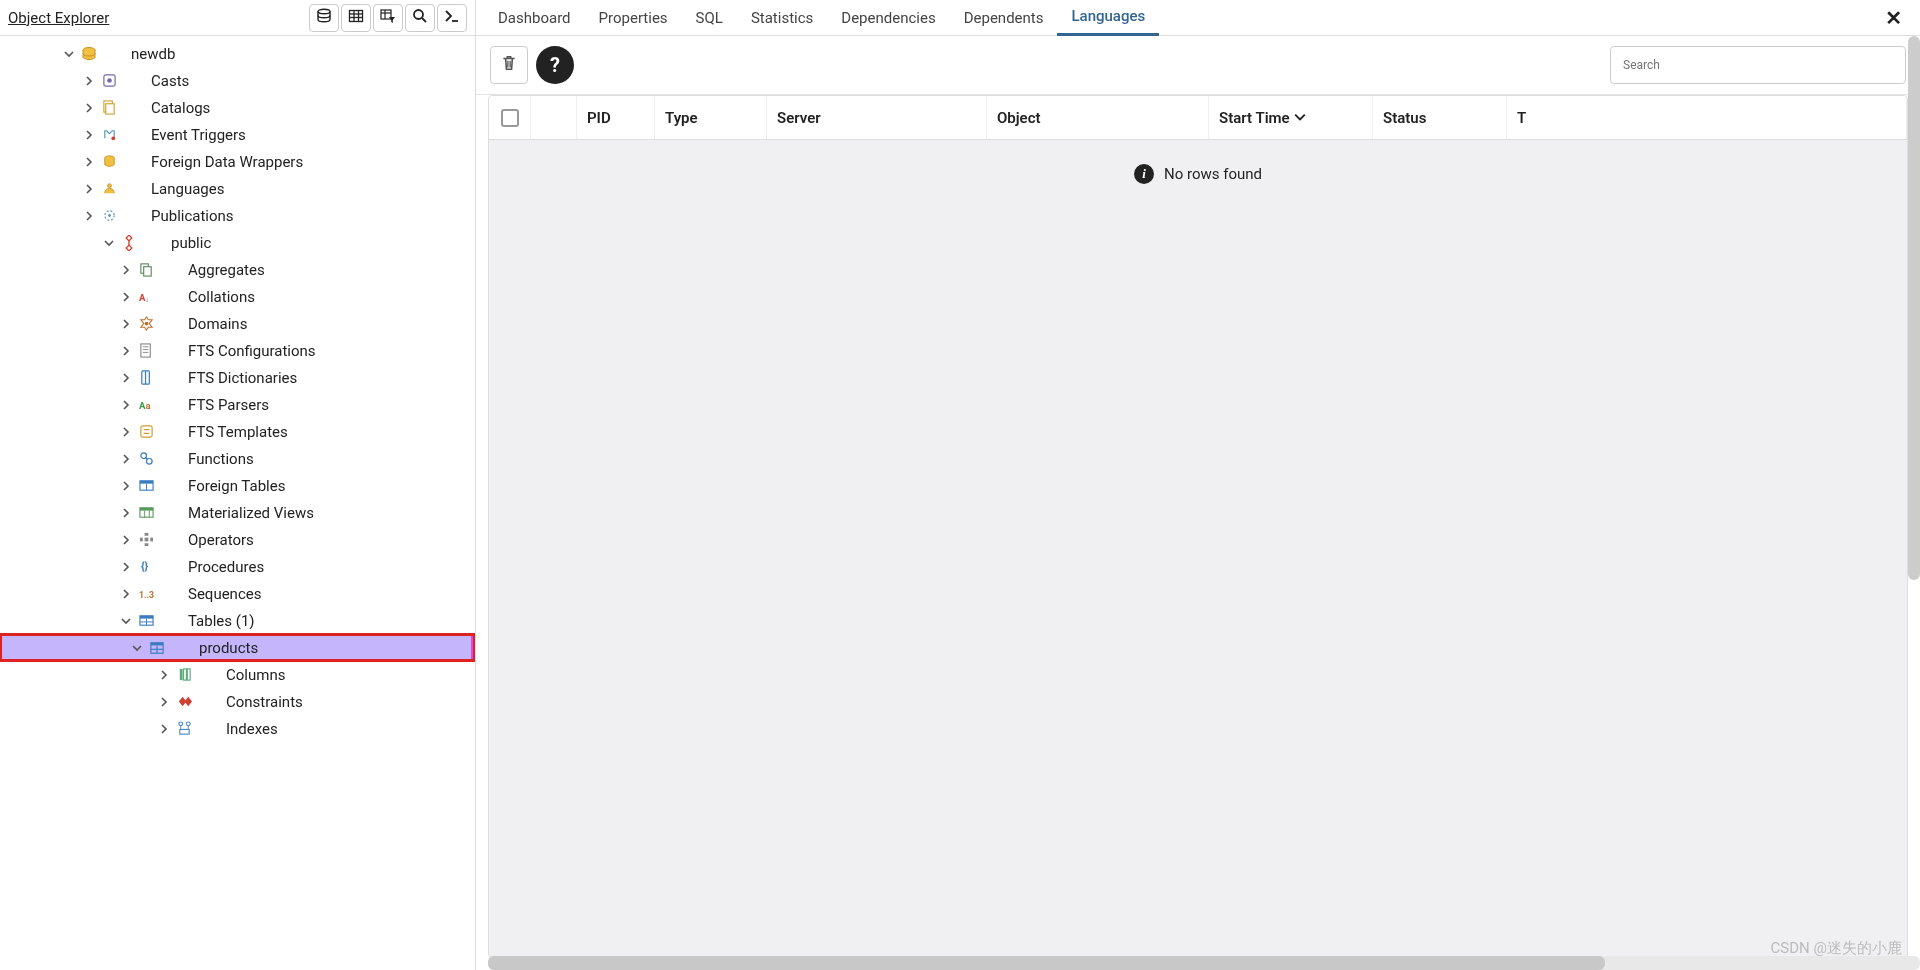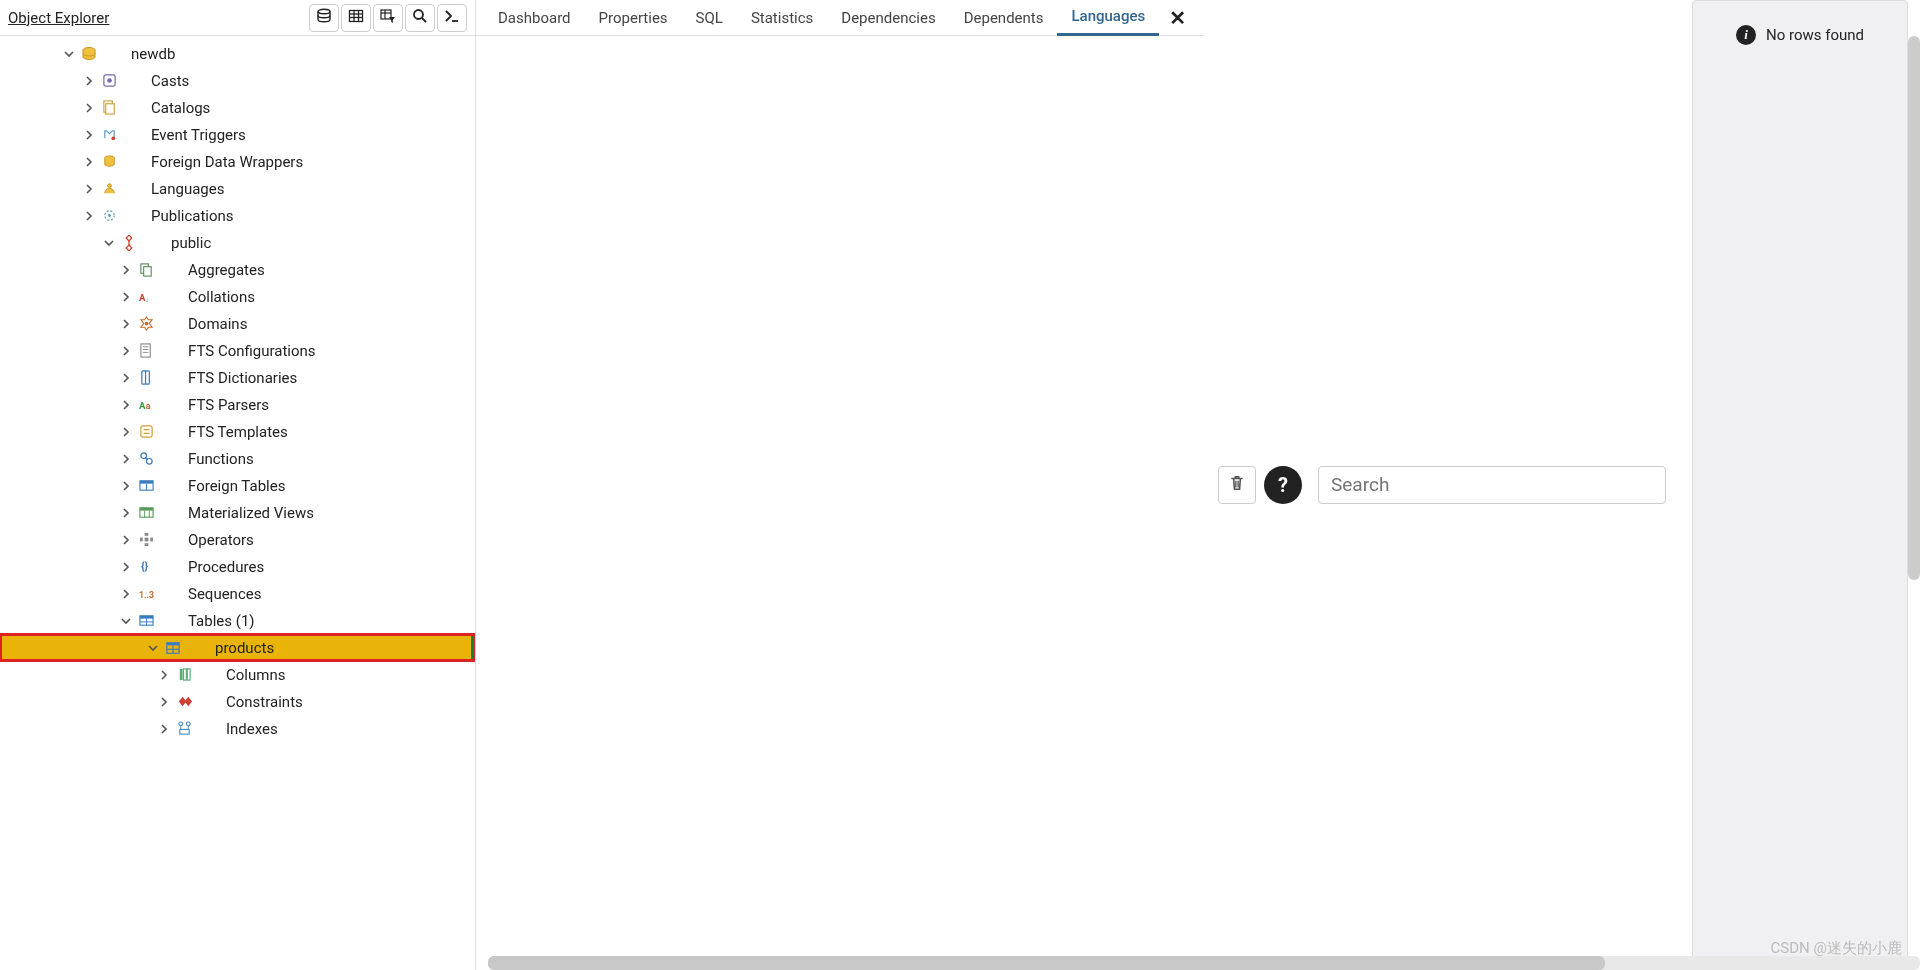--- a/index.html
+++ b/index.html
@@ -6,38 +6,38 @@
 body { font-size:14px; color:#222; background:#fff; overflow:hidden; width:1920px; height:970px; position:relative; }
 .layout { display:flex; height:970px; }
 .sidebar { width:476px; border-right:1px solid #ddd; display:flex; flex-direction:column; }
 .sidebar-header { display:flex; align-items:center; justify-content:space-between; padding:4px 8px; border-bottom:1px solid #ddd; height:36px; }
 .sidebar-title { font-size:15px; font-weight:400;text-decoration:underline; }
 .sidebar-tools { display:flex; gap:2px; }
 .tool-btn { width:30px; height:28px; border:1px solid #ccc; border-radius:4px; background:#fff; display:flex; align-items:center; justify-content:center; cursor:pointer; font-size:16px; }
 .tree { flex:1; overflow-y:auto; padding:4px 0 20px 0; position:relative; }
 .tree-scrollbar { position:absolute; right:0; top:36px; width:12px; height:544px; background:#ccc; border-radius:6px; }
 .tree-item { display:flex; align-items:center; height:27px; cursor:pointer; white-space:nowrap; }
-.tree-item.selected { background:#eab308; border-right:4px solid #15803d;padding-left:16px; }
+.tree-item.selected { background:#c4b5fd; border-right:4px solid #d946ef; }
 .tree-item.highlighted { outline:3px solid #d22; outline-offset:-2px; }
 .chevron { width:18px; height:18px; display:flex; align-items:center; justify-content:center; font-size:13px; color:#555; flex-shrink:0; margin-right:2px;}
 .chevron svg { width:10px; height:10px; }
 .node-icon { width:18px; height:18px; display:flex; align-items:center; justify-content:center; margin-right:6px; flex-shrink:0; }
 .node-label { font-size:15px; color:#222;margin-left:27px; }
 .indent { display:inline-block; flex-shrink:0; }
-.main { flex:1; display:flex; flex-direction:row; overflow:hidden; }
+.main { flex:1; display:flex; flex-direction:column; overflow:hidden; }
 .tabs { display:flex; align-items:center; border-bottom:1px solid #ddd; height:36px; padding:0 8px; }
 .tab { padding:0 14px; height:36px; display:flex; align-items:center; font-size:15px; color:#444; cursor:pointer; }
 .tab.active { color:#326690; border-bottom:3px solid #326690; font-weight:500; }
 .tabs-spacer { flex:1; }
 .close-x { font-size:20px; font-weight:bold; padding:0 10px; cursor:pointer; }
 .toolbar { display:flex; align-items:center; padding:10px 14px; gap:8px; border-bottom:1px solid #e5e5e5; }
 .icon-btn { width:38px; height:38px; border:1px solid #ccc; border-radius:4px; background:#fff; display:flex; align-items:center; justify-content:center; cursor:pointer; font-size:18px; color:#555;}
 .help-btn { width:38px; height:38px; border-radius:50%; background:#222; color:#fff; display:flex; align-items:center; justify-content:center; font-size:20px; font-weight:bold; cursor:pointer; }
 .spacer { flex:1; }
-.search-box { width:348px; height:38px; border:1px solid #ccc; border-radius:4px; padding:0 12px; font-size:19px; }
+.search-box { width:296px; height:38px; border:1px solid #ccc; border-radius:4px; padding:0 12px; font-size:12px; }
 .grid-wrap { flex:1; padding:0 12px 12px 12px; overflow:hidden; }
 .grid { border:1px solid #ddd; border-radius:4px; overflow:hidden; height:100%; background:#f0f0f2; display:flex; flex-direction:column;}
 .grid-header { display:flex; background:#fff; border-bottom:1px solid #ddd; height:44px; align-items:center; }
 .gh-cell { padding:0 10px; font-size:15px; font-weight:600; color:#222; border-right:1px solid #eee; height:100%; display:flex; align-items:center; }
 .gh-check { width:42px; justify-content:center; }
 .gh-blank { width:46px; }
 .gh-pid { width:78px; }
 .gh-type { width:112px; }
 .gh-server { width:220px; }
 .gh-object { width:222px; }
@@ -545,20 +545,38 @@
             </svg></span>
         </div>
       <div class="help-btn">
           <span>?</span>
         </div>
       <div class="spacer"></div>
       <input class="search-box" placeholder="Search" style="">
     </div>
     <div class="grid-wrap">
       <div class="grid">
+        <div class="grid-header">
+          <div class="gh-cell gh-check">
+              <div class="checkbox-sq"></div>
+            </div>
+          <div class="gh-cell gh-blank"></div>
+          <div class="gh-cell gh-pid">PID</div>
+          <div class="gh-cell gh-type">Type</div>
+          <div class="gh-cell gh-server">Server</div>
+          <div class="gh-cell gh-object">Object</div>
+          <div class="gh-cell gh-start">
+              <span>Start Time</span>
+              <span class="sort-caret"><svg viewBox="0 0 10 10">
+                  <path d="M1 3l4 4 4-4" fill="none" stroke="#222" stroke-width="1.6"></path>
+                </svg></span>
+            </div>
+          <div class="gh-cell gh-status">Status</div>
+          <div class="gh-cell gh-last">T</div>
+        </div>
         <div class="no-rows">
           <span class="info-circle">i</span>
           <span>No rows found</span>
         </div>
       </div>
     </div>
   </div>
 </div>
 
 <div class="bottom-scroll">

